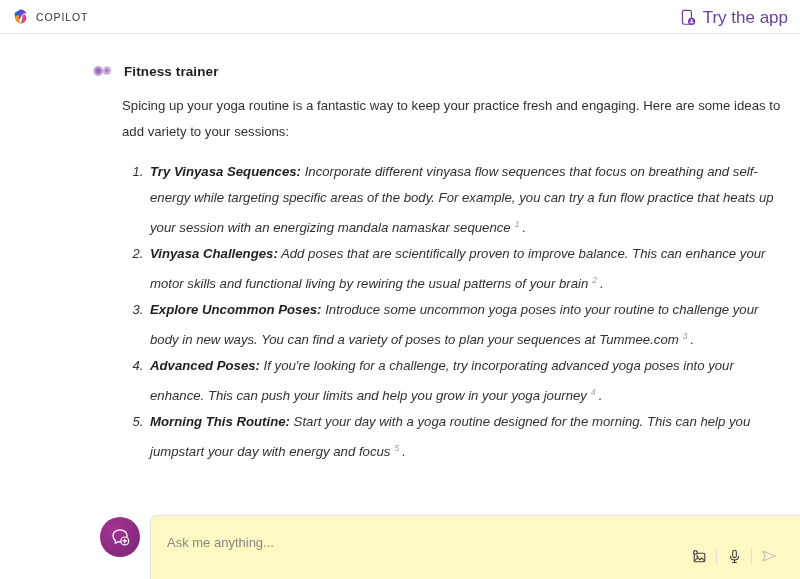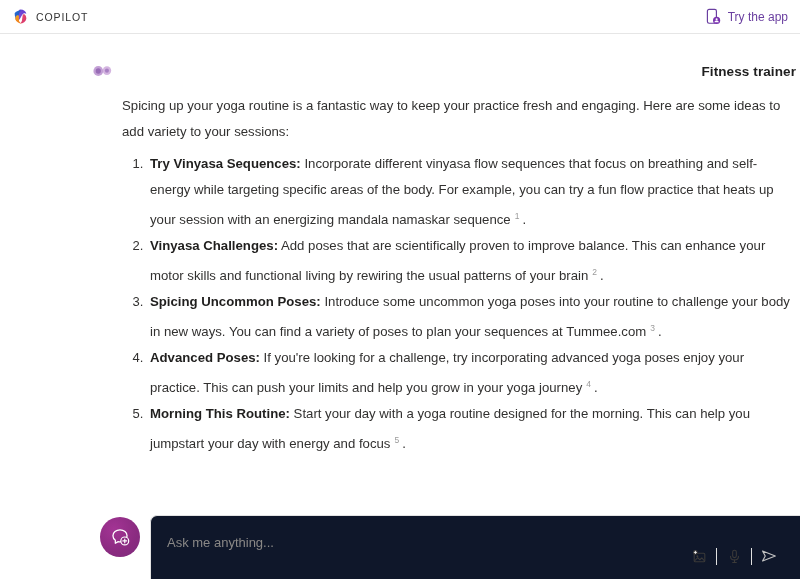--- a/index.html
+++ b/index.html
@@ -54,63 +54,63 @@
   .tryapp {
     position: absolute;
     right: 12px;
     top: 8px;
     display: flex;
     align-items: center;
     gap: 6px;
     cursor: pointer;
   }
   .tryapp-label {
-    font-size: 12px;
+    font-size: 17px;
     color: #6a3fa0;
   }
   .tryapp-icon { width: 17px; height: 18px; display: block; }
 
   
   .message-scroll {
     position: absolute;
     top: 35px;
     left: 0; right: 0;
     bottom: 72px;
     overflow: hidden;
     background: #ffffff;
   }
 
   .msg-head {
     display: flex;
     align-items: center;
-    gap: 0;
+    gap: 10px;
     padding: 28px 4px 0 92px;
-    justify-content: space-between;
   }
   .msg-avatar { width: 22px; height: 16px; display: block; }
   .msg-author {
     font-size: 13.5px;
     font-weight: bold;
     color: #1f1f1f;
     letter-spacing: 0.1px;
   }
 
   .msg-body {
     padding: 0 10px 0 122px;
     color: #323130;
     font-size: 13.2px;
     line-height: 26px;
   }
   .msg-body p { margin: 14px 0 0 0; }
   .msg-body p.intro { }
 
   ol.ideas {
-    margin: 6px 0 0 0;
+    margin: 14px 0 0 0;
     padding-left: 25px;
     list-style: decimal;
+    font-style: italic;
   }
   ol.ideas li {
     margin: 0 0 0 0;
     padding-left: 3px;
   }
   ol.ideas li + li { margin-top: 0px; }
   ol.ideas li::marker { color: #323130; font-size: 13px; }
   .item-title { font-weight: bold; color: #201f1e; }
 
   sup.cite {
@@ -157,21 +157,21 @@
   .input-wrap {
     position: relative;
     margin-left: 10px;
     margin-top: 8px;
     flex: 1;
     height: 64px;
     border: 1px solid #e3e3e3;
     border-bottom: none;
     border-right: none;
     border-top-left-radius: 7px;
-    background: #0f172a;
+    background: #fef9c3;
   }
   .input-placeholder {
     position: absolute;
     left: 16px;
     top: 19px;
     font-size: 13px;
     color: #8a8886;
   }
   .input-actions {
     position: absolute;
@@ -267,24 +267,24 @@
       <p class="intro">Spicing up your yoga routine is a fantastic way to keep your practice fresh and engaging. Here are some ideas to add variety to your sessions:</p>
 
       <ol class="ideas">
         <li>
           <span class="item-title">Try Vinyasa Sequences:</span><span> Incorporate different vinyasa flow sequences that focus on breathing and self-energy while targeting specific areas of the body. For example, you can try a fun flow practice that heats up your session with an energizing mandala namaskar sequence</span><sup class="cite">1</sup><span>.</span>
         </li>
         <li>
           <span class="item-title">Vinyasa Challenges:</span><span> Add poses that are scientifically proven to improve balance. This can enhance your motor skills and functional living by rewiring the usual patterns of your brain</span><sup class="cite">2</sup><span>.</span>
         </li>
         <li>
-          <span class="item-title">Spicing Uncommon Poses:</span><span> Introduce some uncommon yoga poses into your routine to challenge your body in new ways. You can find a variety of poses to plan your sequences at Tummee.com</span><sup class="cite">3</sup><span>.</span>
-        </li>
-        <li>
-          <span class="item-title">Advanced Poses:</span><span> If you're looking for a challenge, try incorporating advanced yoga poses enjoy your practice. This can push your limits and help you grow in your yoga journey</span><sup class="cite">4</sup><span>.</span>
+          <span class="item-title">Explore Uncommon Poses:</span><span> Introduce some uncommon yoga poses into your routine to challenge your body in new ways. You can find a variety of poses to plan your sequences at Tummee.com</span><sup class="cite">3</sup><span>.</span>
+        </li>
+        <li>
+          <span class="item-title">Advanced Poses:</span><span> If you're looking for a challenge, try incorporating advanced yoga poses into your enhance. This can push your limits and help you grow in your yoga journey</span><sup class="cite">4</sup><span>.</span>
         </li>
         <li>
           <span class="item-title">Morning This Routine:</span><span> Start your day with a yoga routine designed for the morning. This can help you jumpstart your day with energy and focus</span><sup class="cite">5</sup><span>.</span>
         </li>
       </ol>
 
     </div>
 
     <div class="citations">
       

